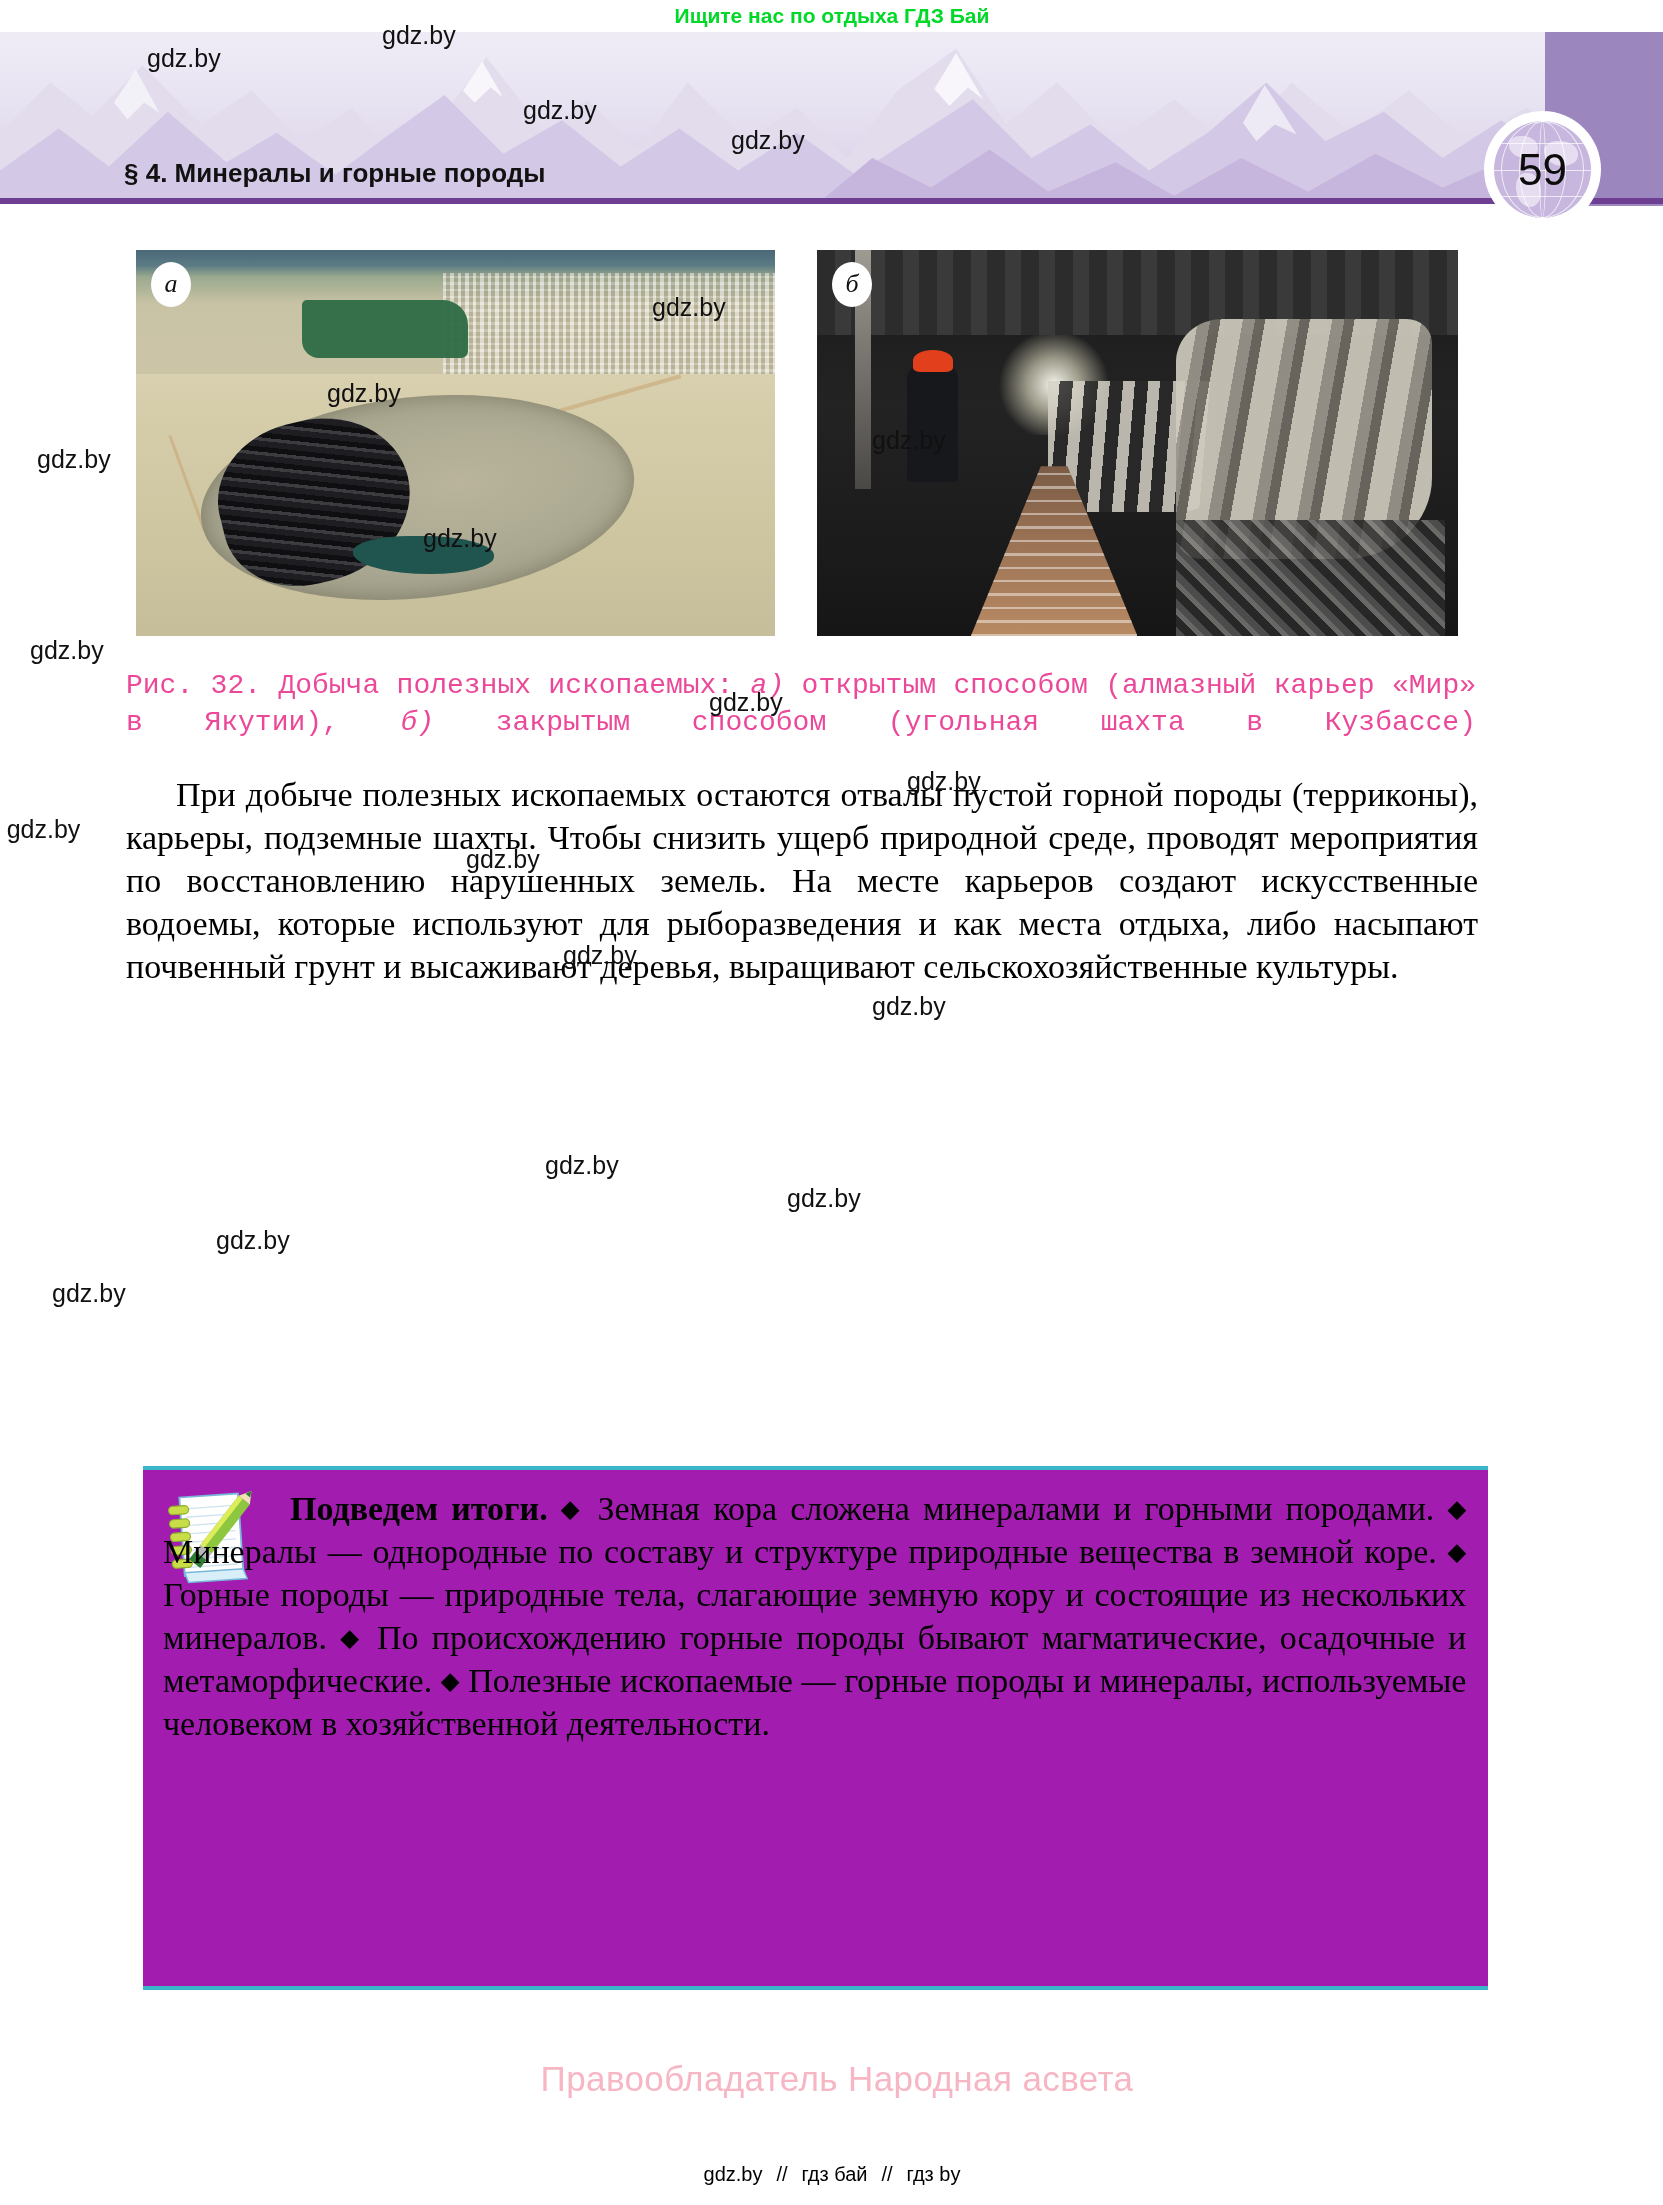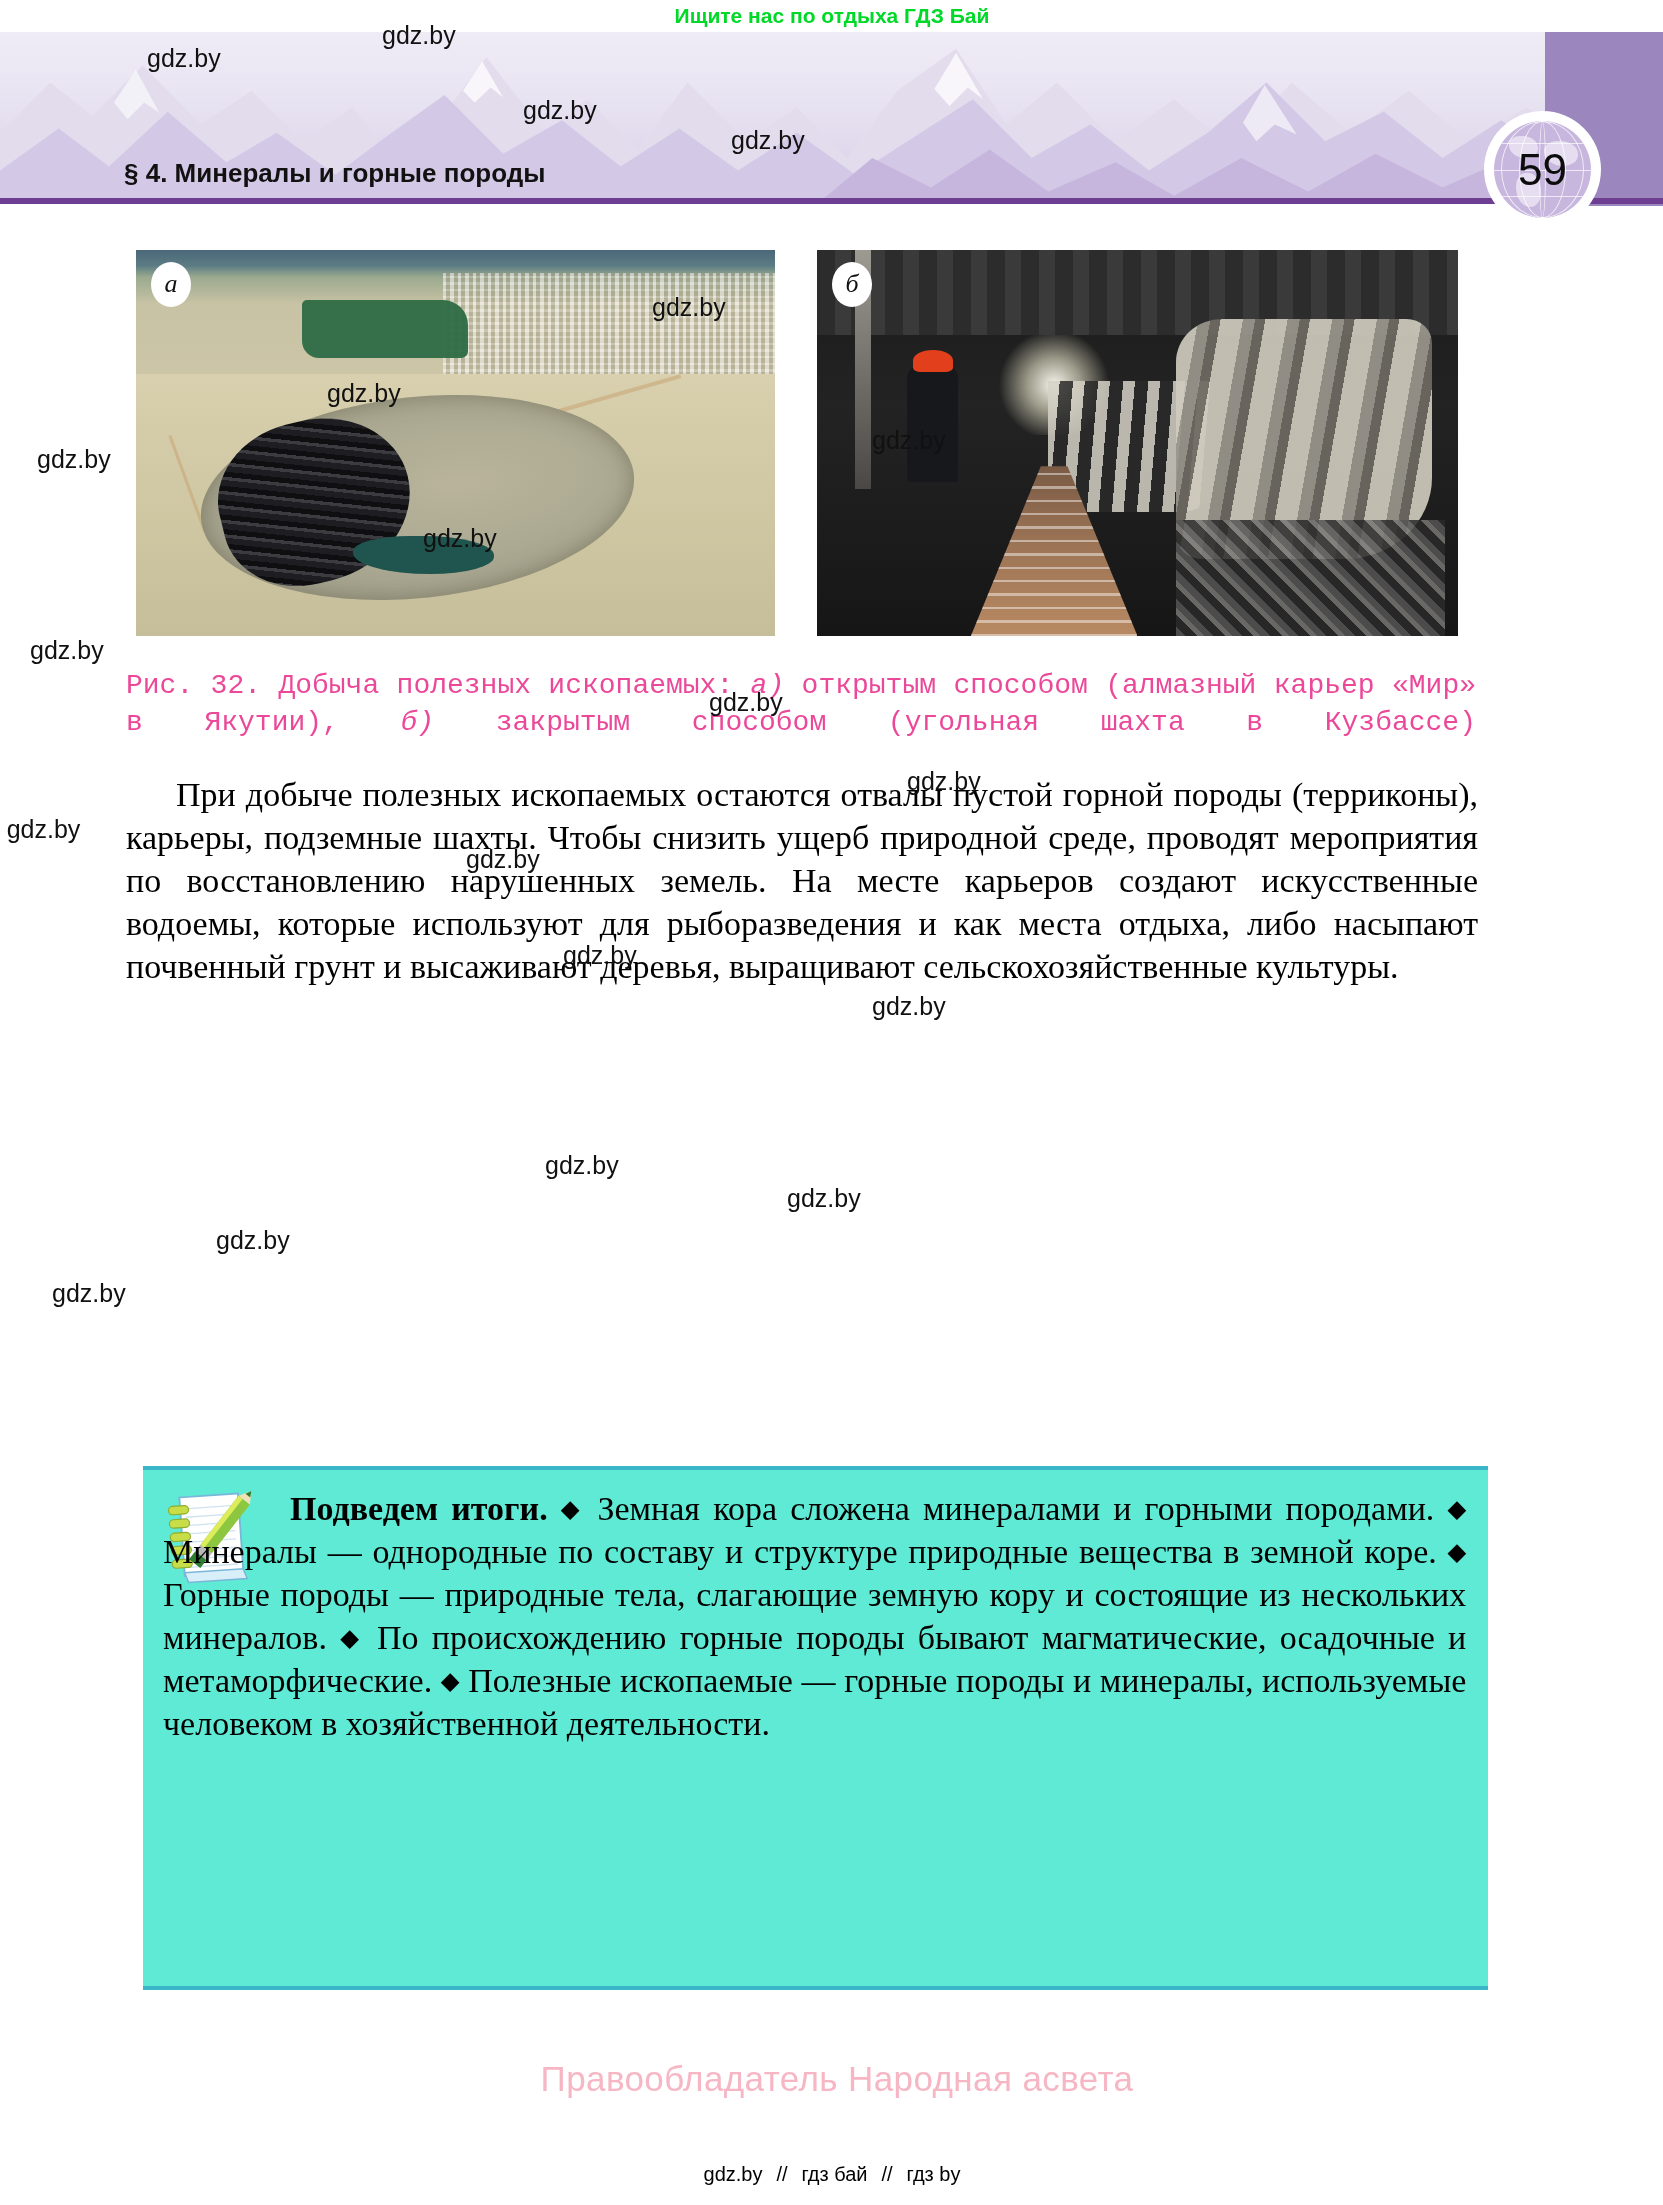--- a/index.html
+++ b/index.html
@@ -330,21 +330,21 @@
   .body-text p { margin: 0; }
   .body-text p.indent { text-indent: 50px; }
 
   
   .summary-box {
     position: absolute;
     left: 143px;
     top: 1466px;
     width: 1345px;
     height: 524px;
-    background: #5eead4;
+    background: #a21caf;
     border-top: 4.2px solid #39b7c9;
     border-bottom: 4.2px solid #39b7c9;
     box-sizing: border-box;
   }
   .notepad-icon {
     position: absolute;
     left: 21px;
     top: 17px;
     width: 94px;
     height: 109px;

